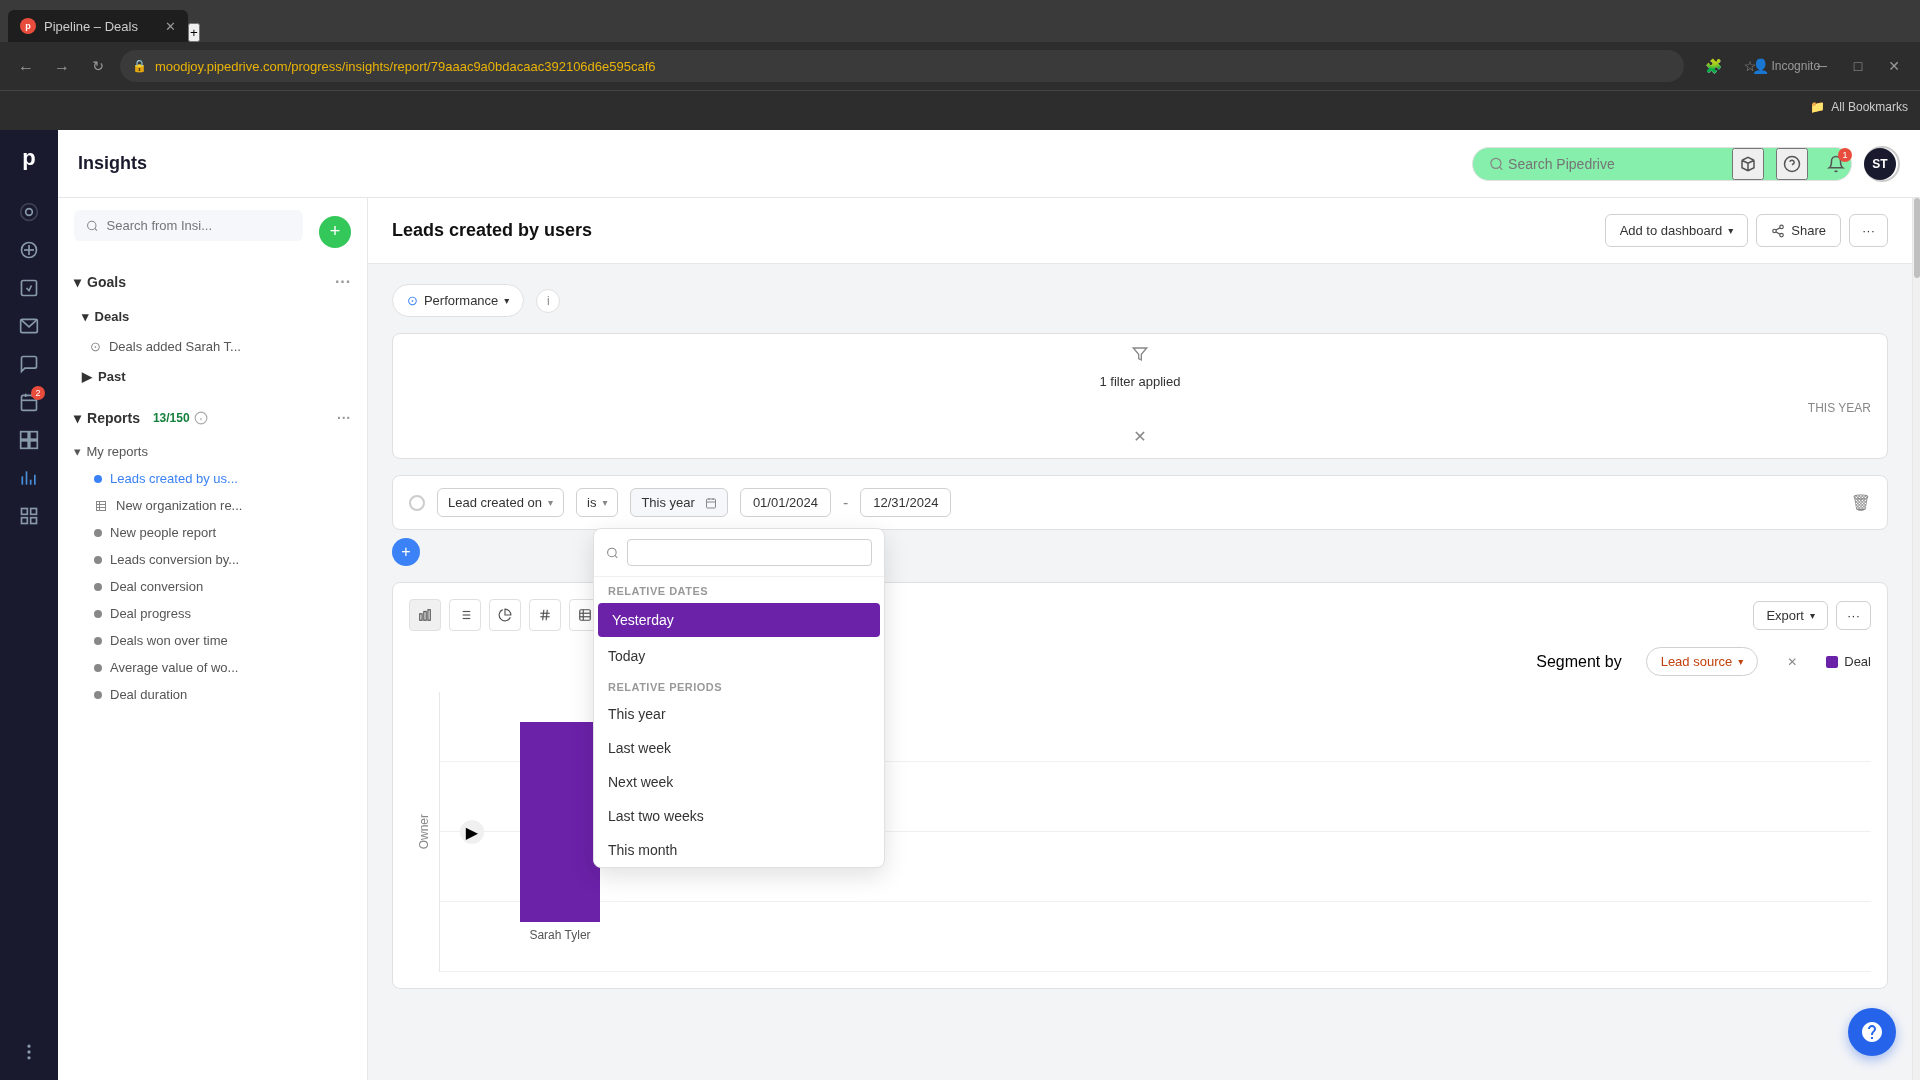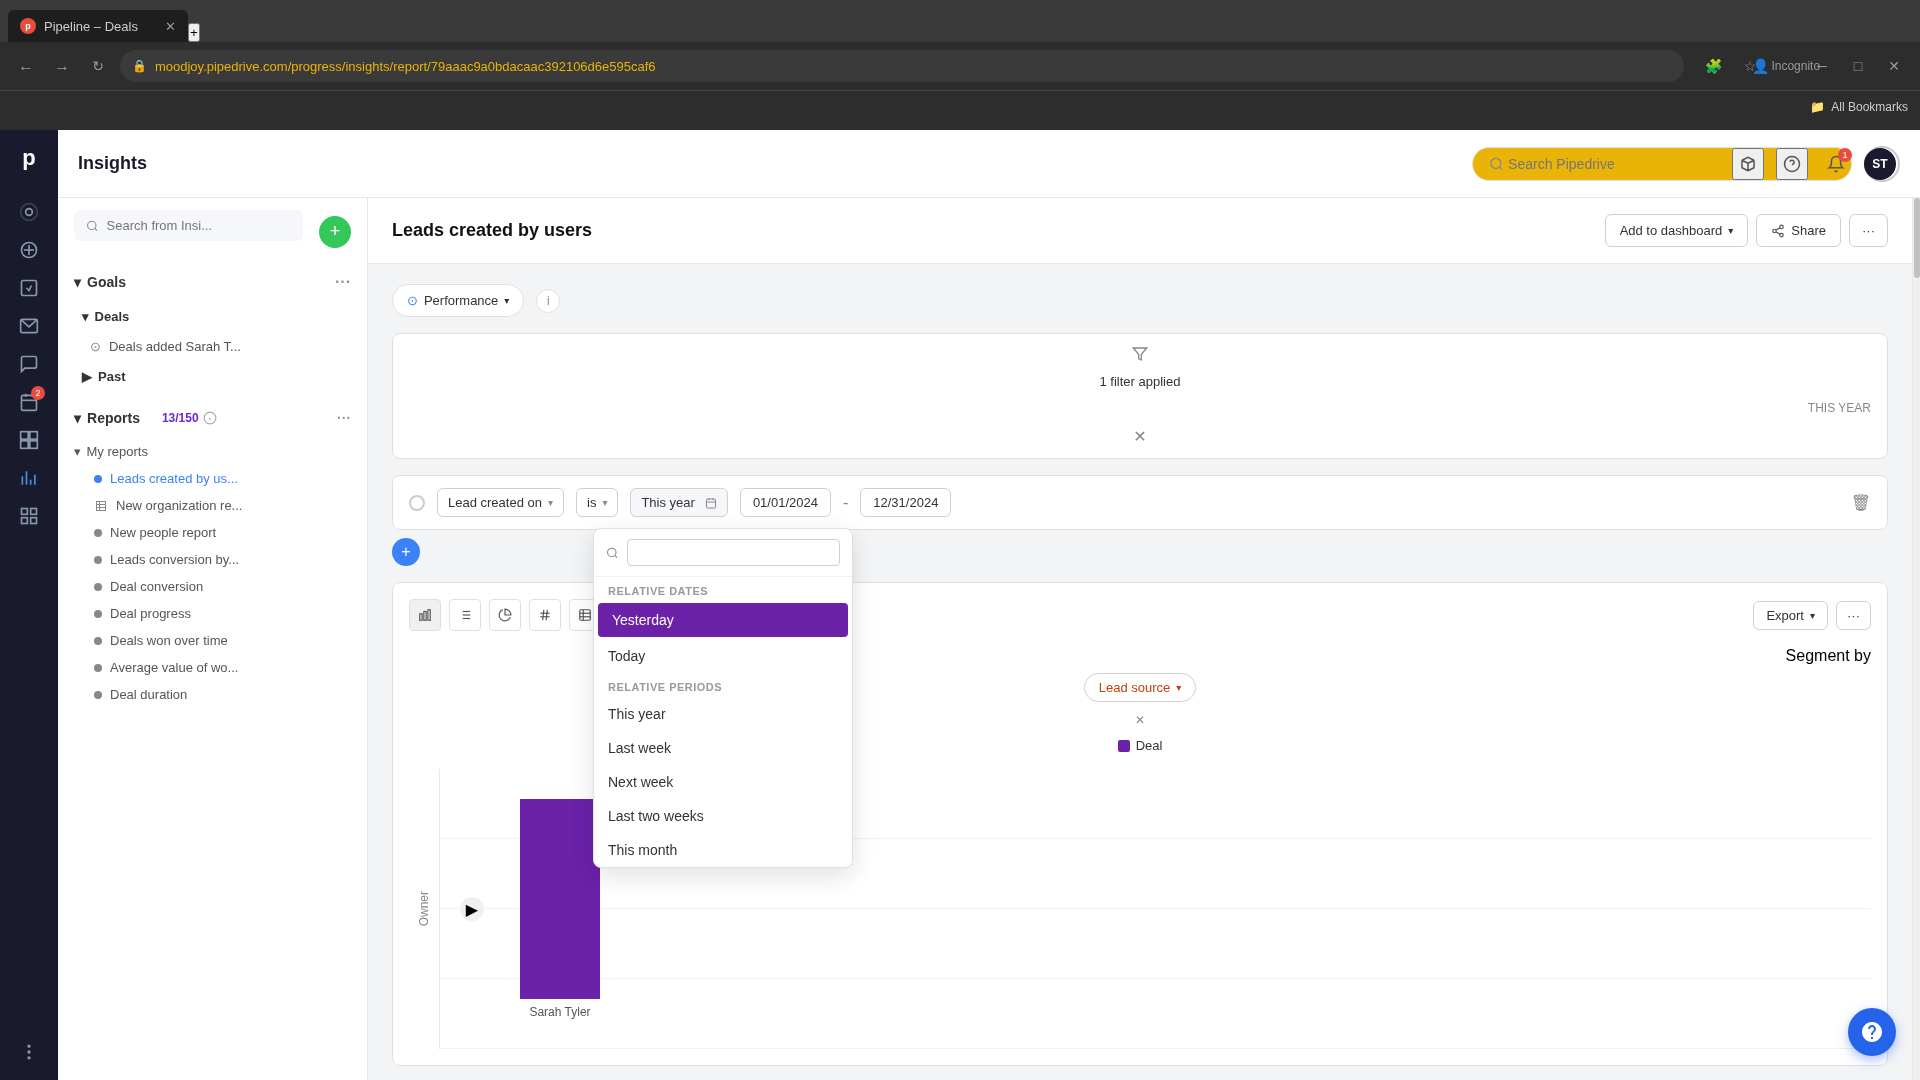--- a/index.html
+++ b/index.html
@@ -27,36 +27,36 @@
     .nav-search input { border: none; background: none; outline: none; font-size: 13px; color: #555; width: 100%; }
     .nav-add-btn { width: 32px; height: 32px; background: #34c759; border-radius: 50%; display: flex; align-items: center; justify-content: center; color: white; font-size: 18px; cursor: pointer; flex-shrink: 0; }
 
     .nav-section-title { display: flex; align-items: center; gap: 6px; padding: 8px 16px; font-size: 14px; font-weight: 600; color: #333; cursor: pointer; }
     .nav-section-title .more-btn { margin-left: auto; color: #999; font-size: 16px; }
 
     .nav-item { display: flex; align-items: center; gap: 8px; padding: 7px 16px 7px 32px; font-size: 13px; color: #555; cursor: pointer; }
 
     .nav-section-reports { padding: 8px 0; }
     .nav-section-reports-header { display: flex; align-items: center; padding: 8px 16px; font-size: 14px; font-weight: 600; color: #333; cursor: pointer; }
-    .nav-section-reports-header .count { font-size: 12px; color: #6d28d9; margin-left: 22px; }
+    .nav-section-reports-header .count { font-size: 12px; color: #15803d; margin-left: 13px; }
     .nav-section-reports-header .more-btn { margin-left: auto; color: #999; }
 
     .nav-subsection { padding: 4px 0; }
     .nav-subsection-header { display: flex; align-items: center; gap: 6px; padding: 6px 16px; font-size: 13px; color: #555; cursor: pointer; font-weight: 500; }
 
     .nav-report-item { display: flex; align-items: center; gap: 8px; padding: 6px 16px 6px 36px; font-size: 13px; color: #555; cursor: pointer; white-space: nowrap; overflow: hidden; text-overflow: ellipsis; }
     .nav-report-item.active { color: #3b82f6; }
     .nav-report-item .report-dot { width: 8px; height: 8px; border-radius: 50%; flex-shrink: 0; }
     .nav-report-item .report-icon { width: 14px; height: 14px; flex-shrink: 0; display: flex; align-items: center; justify-content: center; color: #888; }
     .nav-report-item-text { overflow: hidden; text-overflow: ellipsis; white-space: nowrap; }
     .main-actions { display: flex; gap: 8px; align-items: center; }
     .btn-add-dashboard { background: white; border: 1px solid #d0d0d0; border-radius: 6px; padding: 8px 14px; font-size: 13px; color: #333; cursor: pointer; display: flex; align-items: center; gap: 6px; }
     .btn-share { background: white; border: 1px solid #d0d0d0; border-radius: 6px; padding: 8px 14px; font-size: 13px; color: #333; cursor: pointer; display: flex; align-items: center; gap: 6px; }
     .btn-more { background: white; border: 1px solid #d0d0d0; border-radius: 6px; padding: 8px 12px; font-size: 13px; color: #333; cursor: pointer; }
-    .search-bar { display: flex; align-items: flex-end; gap: 4px; background: #eab308; border: 1px solid #e0e0e0; border-radius: 20px; padding: 8px 16px; width: 380px; }
+    .search-bar { display: flex; align-items: flex-end; gap: 4px; background: #86efac; border: 1px solid #e0e0e0; border-radius: 20px; padding: 8px 16px; width: 380px; }
     .search-bar input { border: none; background: none; outline: none; font-size: 14px; color: #555; width: 100%; }
     .add-btn-round { width: 36px; height: 36px; background: none; border: 2px solid #ccc; border-radius: 50%; display: flex; align-items: center; justify-content: center; color: #666; font-size: 20px; cursor: pointer; }
     .top-right-actions { position: absolute; right: 24px; display: flex; align-items: center; gap: 12px; }
     .top-right-btn { width: 32px; height: 32px; display: flex; align-items: center; justify-content: center; color: #555; font-size: 16px; cursor: pointer; }
     .avatar { width: 32px; height: 32px; background: #1a1a2e; border-radius: 50%; display: flex; align-items: center; justify-content: center; color: white; font-size: 12px; font-weight: bold; cursor: pointer; }
     
     .report-controls { display: flex; align-items: center; gap: 12px; margin-bottom: 16px; }
     .performance-btn { background: white; border: 1px solid #e0e0e0; border-radius: 20px; padding: 8px 14px; font-size: 13px; color: #333; cursor: pointer; display: flex; align-items: center; gap: 6px; }
     .performance-btn .icon { color: #3b82f6; }
     .info-btn { width: 24px; height: 24px; border: 1px solid #e0e0e0; border-radius: 50%; display: flex; align-items: center; justify-content: center; color: #888; font-size: 12px; cursor: pointer; background: white; }
@@ -66,38 +66,38 @@
     .filter-row { background: white; border: 1px solid #e0e0e0; border-radius: 8px; padding: 12px 16px; margin-bottom: 16px; display: flex; align-items: center; gap: 12px; position: relative; }
     .filter-radio { width: 16px; height: 16px; border: 2px solid #ccc; border-radius: 50%; flex-shrink: 0; }
     .filter-select { background: white; border: 1px solid #d0d0d0; border-radius: 6px; padding: 6px 10px; font-size: 13px; color: #333; cursor: pointer; display: flex; align-items: center; gap: 6px; }
     .filter-select .chevron { font-size: 10px; color: #888; }
     .filter-date-input { background: white; border: 1px solid #d0d0d0; border-radius: 6px; padding: 6px 12px; font-size: 13px; color: #333; }
     .filter-dash { color: #888; }
     .filter-delete { color: #888; cursor: pointer; margin-left: auto; }
     .filter-add-btn { width: 28px; height: 28px; background: #3b82f6; border-radius: 50%; display: flex; align-items: center; justify-content: center; color: white; font-size: 16px; cursor: pointer; }
 
     
-    .dropdown-overlay { position: absolute; top: 52px; left: 200px; z-index: 100; background: white; border: 1px solid #e0e0e0; border-radius: 8px; box-shadow: 0 8px 24px rgba(0,0,0,0.12); width: 260px; }
+    .dropdown-overlay { position: absolute; top: 52px; left: 200px; z-index: 100; background: white; border: 1px solid #e0e0e0; border-radius: 8px; box-shadow: 0 8px 24px rgba(0,0,0,0.12); width: 292px; }
     .dropdown-search { padding: 10px 12px; border-bottom: 1px solid #f0f0f0; display: flex; align-items: center; gap: 8px; }
     .dropdown-search input { border: 1px solid #d0d0d0; border-radius: 6px; padding: 6px 10px; font-size: 13px; width: 100%; outline: none; }
     .dropdown-scroll { max-height: 340px; overflow-y: auto; }
     .dropdown-section-label { padding: 8px 14px 4px; font-size: 11px; font-weight: 600; color: #999; text-transform: uppercase; letter-spacing: 0.5px; }
     .dropdown-item { padding: 9px 14px; font-size: 14px; color: #333; cursor: pointer; }
     .dropdown-item.selected { background: #6b21a8; color: white; border-radius: 4px; margin: 2px 4px; }
 
     
     .chart-area { background: white; border: 1px solid #e0e0e0; border-radius: 8px; padding: 16px; }
     .chart-toolbar { display: flex; align-items: center; gap: 8px; margin-bottom: 16px; }
     .chart-type-btn { width: 32px; height: 32px; display: flex; align-items: center; justify-content: center; border: 1px solid #e0e0e0; border-radius: 4px; color: #555; cursor: pointer; font-size: 14px; }
     .chart-type-btn.active { background: #f0f0f0; }
     .chart-toolbar-right { margin-left: auto; display: flex; gap: 8px; align-items: center; }
     .export-btn { background: white; border: 1px solid #d0d0d0; border-radius: 6px; padding: 6px 12px; font-size: 13px; color: #333; cursor: pointer; display: flex; align-items: center; gap: 6px; }
     .chart-more-btn { background: white; border: 1px solid #d0d0d0; border-radius: 6px; padding: 6px 10px; font-size: 13px; color: #333; cursor: pointer; }
 
-    .chart-segment-row { display: flex; align-items: center; gap: 8px; margin-bottom: 16px; flex-direction: column; }
+    .chart-segment-row { display: flex; align-items: center; gap: 24px; margin-bottom: 16px; }
     .segment-select { background: white; border: 1px solid #d0d0d0; border-radius: 20px; padding: 6px 14px; font-size: 13px; color: #c2410c; cursor: pointer; display: flex; align-items: center; gap: 6px; }
     .segment-clear { width: 20px; height: 20px; display: flex; align-items: center; justify-content: center; color: #888; cursor: pointer; font-size: 12px; }
     .legend-item { display: flex; align-items: center; gap: 6px; font-size: 13px; color: #333; }
     .legend-color { width: 12px; height: 12px; border-radius: 2px; }
     
     
     .full-layout { display: flex; height: calc(1080px - 130px); }
     .left-sidebar { width: 58px; background: #1a1a2e; display: flex; flex-direction: column; align-items: center; padding: 10px 0; gap: 2px; flex-shrink: 0; }
     .right-panel { flex: 1; display: flex; flex-direction: column; }
     .right-top { background: white; display: flex; align-items: center; height: 68px; padding: 0 20px; border-bottom: 1px solid #e5e7eb; gap: 12px; }

